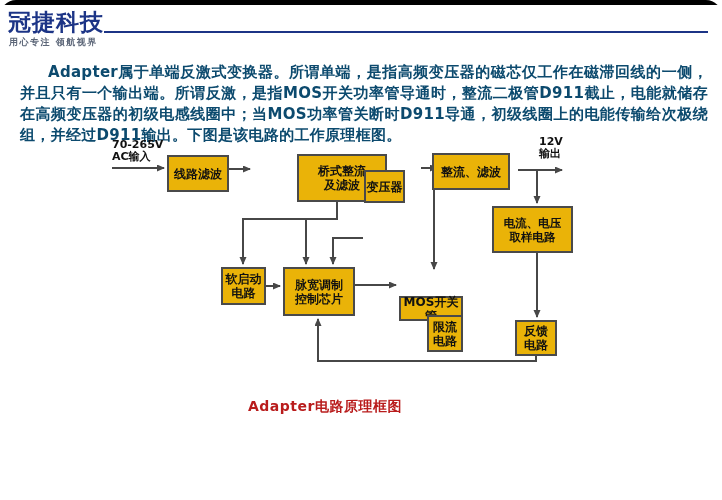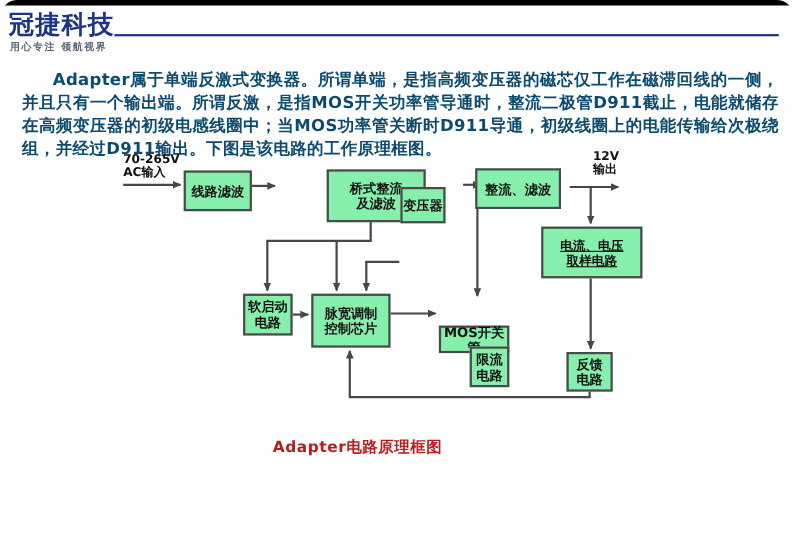--- a/index.html
+++ b/index.html
@@ -21,30 +21,30 @@
     position:absolute;left:20px;top:62px;width:688px;
     font-size:15px;line-height:21px;font-weight:bold;color:#0c4a6e;
     text-indent:28px;text-align:justify;letter-spacing:0.3px;
   }
   .caption{
     position:absolute;left:248px;top:398px;font-size:14px;
     font-weight:bold;color:#b91c1c;white-space:nowrap;letter-spacing:0.5px;
   }
   .connectors{position:absolute;left:0;top:0;width:722px;height:500px;}
   .dbox{
-    position:absolute;border:2px solid #4a4a4a;background:#86efac;color:#111111;
+    position:absolute;border:2px solid #4a4a4a;background:#eab308;color:#111111;
     font-weight:bold;font-size:12px;line-height:14px;display:flex;align-items:center;
     justify-content:center;text-align:center;white-space:pre-line;box-sizing:border-box;
   }
   .b-line-filter      {left:167px;top:155px;width:62px;height:37px;}
   .b-bridge           {left:253px;top:154px;width:90px;height:48px;margin-left:44px;}
   .b-transformer      {left:364px;top:170px;width:41px;height:33px;}
   .b-rectify-filter   {left:432px;top:153px;width:78px;height:37px;}
   .b-hv-protection    {left:363px;top:203px;width:55px;height:63px;}
-  .b-sampling         {left:492px;top:206px;width:92px;height:47px;font-size:11.5px;text-decoration:underline;}
+  .b-sampling         {left:492px;top:206px;width:81px;height:47px;font-size:11.5px;}
   .b-soft-start       {left:221px;top:267px;width:45px;height:38px;}
   .b-pwm              {left:283px;top:267px;width:72px;height:49px;}
   .b-mos              {left:399px;top:272px;width:64px;height:25px;margin-top:24px;}
   .b-current-limit    {left:427px;top:315px;width:36px;height:37px;}
   .b-feedback         {left:515px;top:320px;width:42px;height:36px;}
   .iolabel{
     position:absolute;font-size:11px;font-weight:bold;color:#111111;
     line-height:12px;white-space:pre-line;
   }
   .in-label{left:112px;top:139px;}

